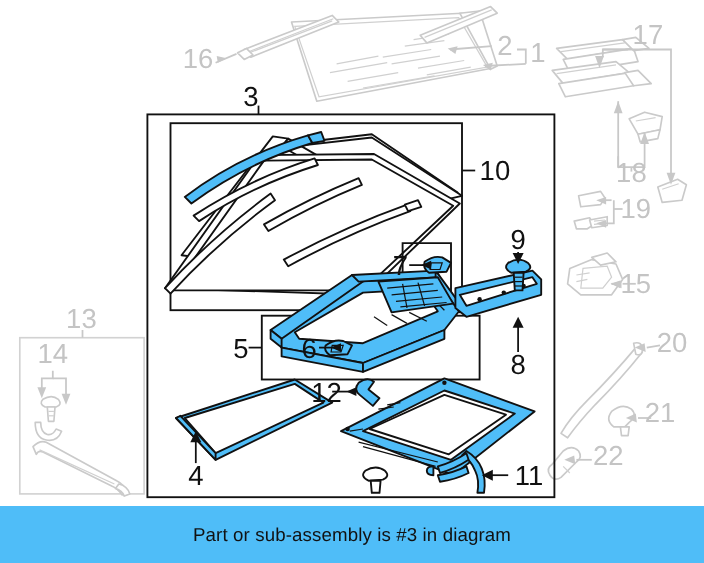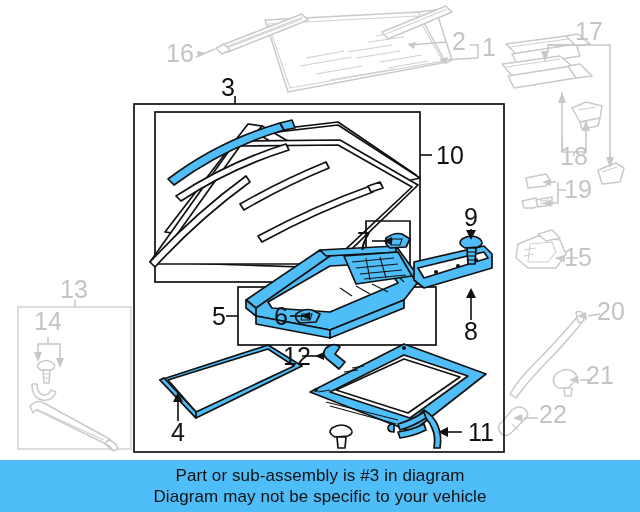--- a/index.html
+++ b/index.html
@@ -322,16 +322,15 @@
     <text class="lblDark" x="471" y="226" text-anchor="middle">9</text>
     <text class="lblDark" x="471" y="340" text-anchor="middle">8</text>
     <text class="lblDark" x="178" y="441" text-anchor="middle">4</text>
     <text class="lblDark" x="283" y="365">12</text>
     <text class="lblDark" x="468" y="441">11</text>
 
   </svg>
 
   <div class="banner" style="background:#4fbdf8">
     <div>Part or sub-assembly is #3 in diagram</div>
-    <div>Diagram may not be specific to your vehicle</div>
   </div>
 
 </div>
 
 </body></html>

